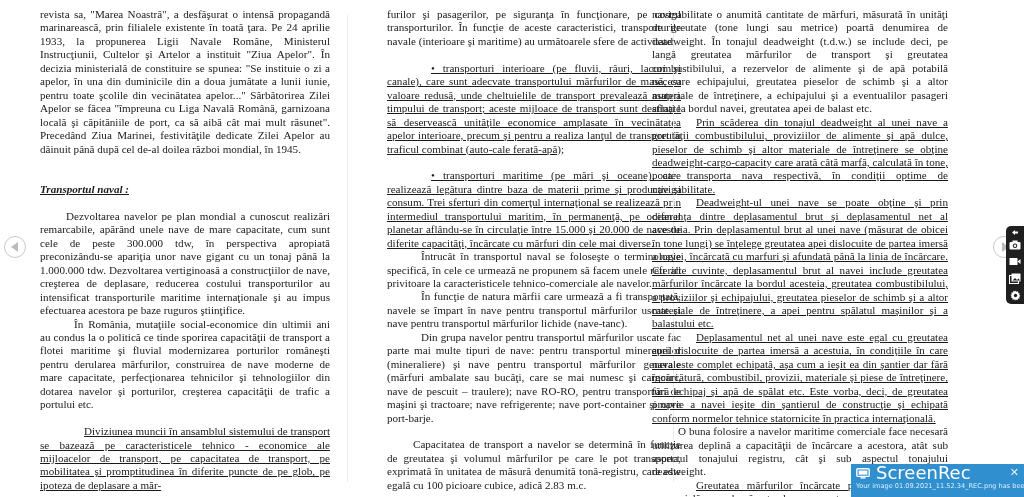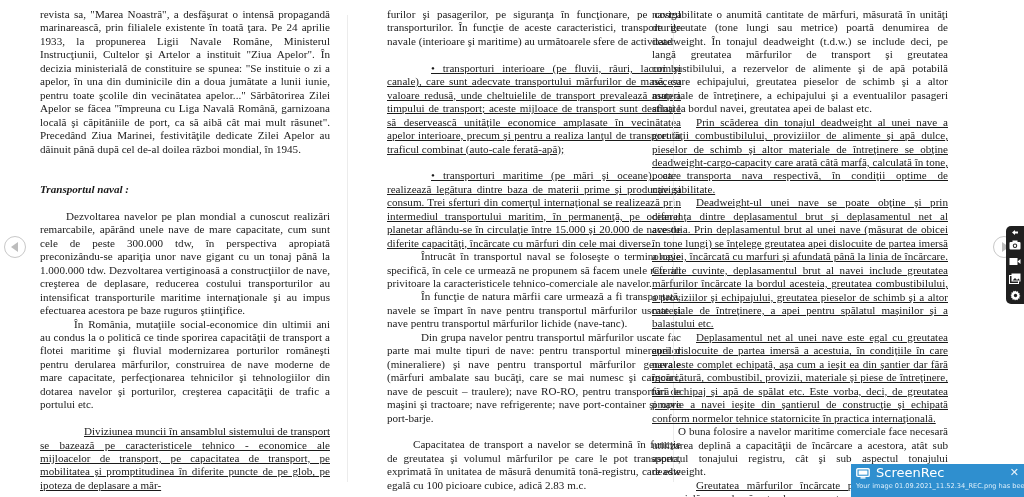--- a/index.html
+++ b/index.html
@@ -21,21 +21,21 @@
       position: absolute; top: 15px; bottom: 15px; width: 1px; background: #ececec;
     }
     .sep1 { left: 347px; }
     .sep2 { left: 673px; }
     .page-col p { margin: 0; }
     .ind1 { text-indent: 26px; }
     .ind2 { text-indent: 44px; text-decoration: underline; }
     .ind3 { text-indent: 34px; }
     .gap { height: 13.45px; }
     .gap2 { height: 27px; }
-    .heading { font-weight: bold; font-style: italic; }
+    .heading { font-weight: bold; font-style: italic; text-decoration: underline; }
     .top-pad { height: 8px; }
     .nav-arrow {
       position: absolute; width: 22px; height: 22px; border-radius: 50%;
       border: 1.5px solid #c8c8c8; background: rgba(255,255,255,0.9);
       display: flex; align-items: center; justify-content: center; cursor: pointer;
     }
     .nav-left { left: 4px; top: 236px; }
     .nav-right { left: 993px; top: 236px; }
     .tri-left {
       width: 0; height: 0; border-top: 5px solid transparent; border-bottom: 5px solid transparent;
@@ -52,21 +52,21 @@
     }
     .tb-btn { width: 16px; height: 17px; display: flex; align-items: center; justify-content: center; color: #fff; cursor: pointer; }
     .tb-pin { height: 8px; font-size: 7px; line-height: 8px; }
     .toast {
       position: absolute; left: 851px; top: 464px; width: 173px; height: 33px;
       background: #2f8fcf; color: #fff;
       font-family: "DejaVu Sans", "Liberation Sans", sans-serif;
     }
     .toast-head { display: flex; align-items: center; height: 18px; padding-left: 5px; }
     .toast-icon { width: 14px; height: 11px; display: inline-block; margin-right: 6px; }
-    .toast-title { font-size: 13px; line-height: 16px; }
+    .toast-title { font-size: 18px; line-height: 16px; }
     .toast-close { position: absolute; right: 5px; top: 2px; font-size: 11px; cursor: pointer; color: #e8f3fb; }
     .toast-msg { font-size: 6.6px; line-height: 8px; padding-left: 5px; color: #dceefa; white-space: nowrap; overflow: hidden; height: 15px; }
   </style>
 </head>
 <body>
 
 <div class="viewer">
 
   <div class="page-col col1">
     <div class="top-pad"></div>

